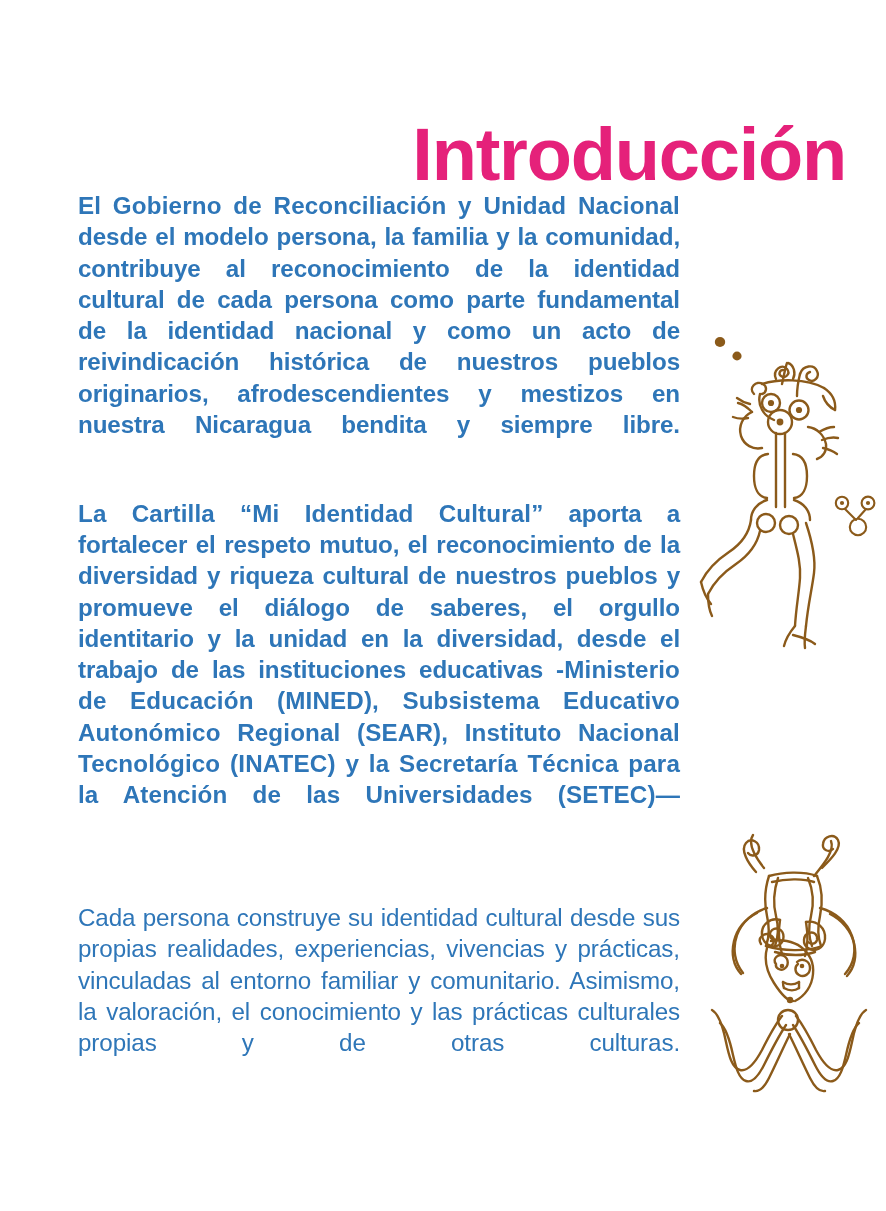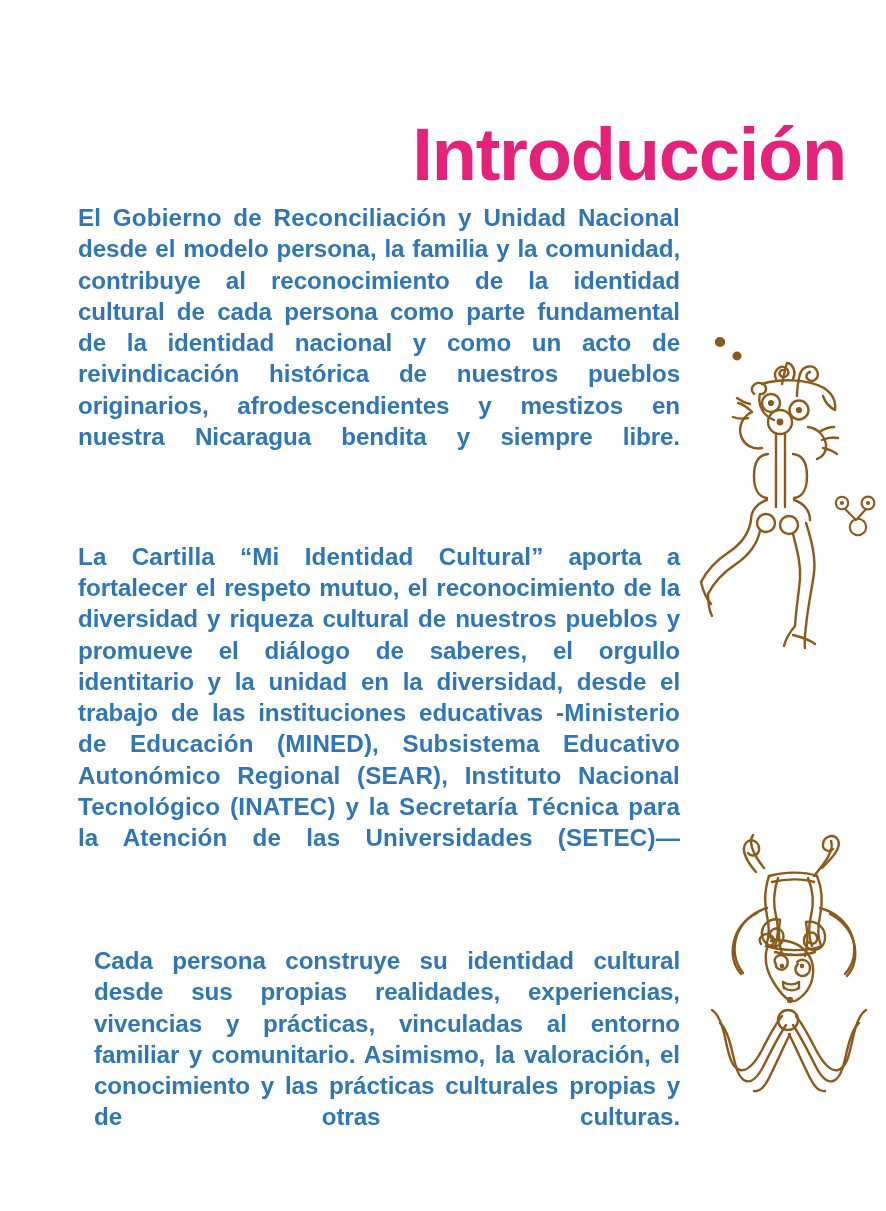--- a/index.html
+++ b/index.html
@@ -65,25 +65,25 @@
     letter-spacing: 0.15px;
   }
 
   
   .para::after {
     content: "";
     display: inline-block;
     width: 100%;
   }
 
-  #para-1 { margin-top: 12px; }
-  #para-2 { margin-top: 57px; }
+  #para-1 { margin-top: 0; }
+  #para-2 { margin-top: 26px; }
   #para-3 { margin-top: 60px; }
 
-  #para-3 { font-weight: 700; margin-left: 16px; }
+  #para-3 { font-weight: 400; }
 
   
   .glyph {
     position: absolute;
   }
   .glyph svg { display: block; overflow: visible; }
 
   #petroglyph-figure-top  { left: 690px; top: 322px;  width: 196px; height: 340px; }
   #petroglyph-figure-bottom { left: 694px; top: 836px; width: 192px; height: 238px; }
 

